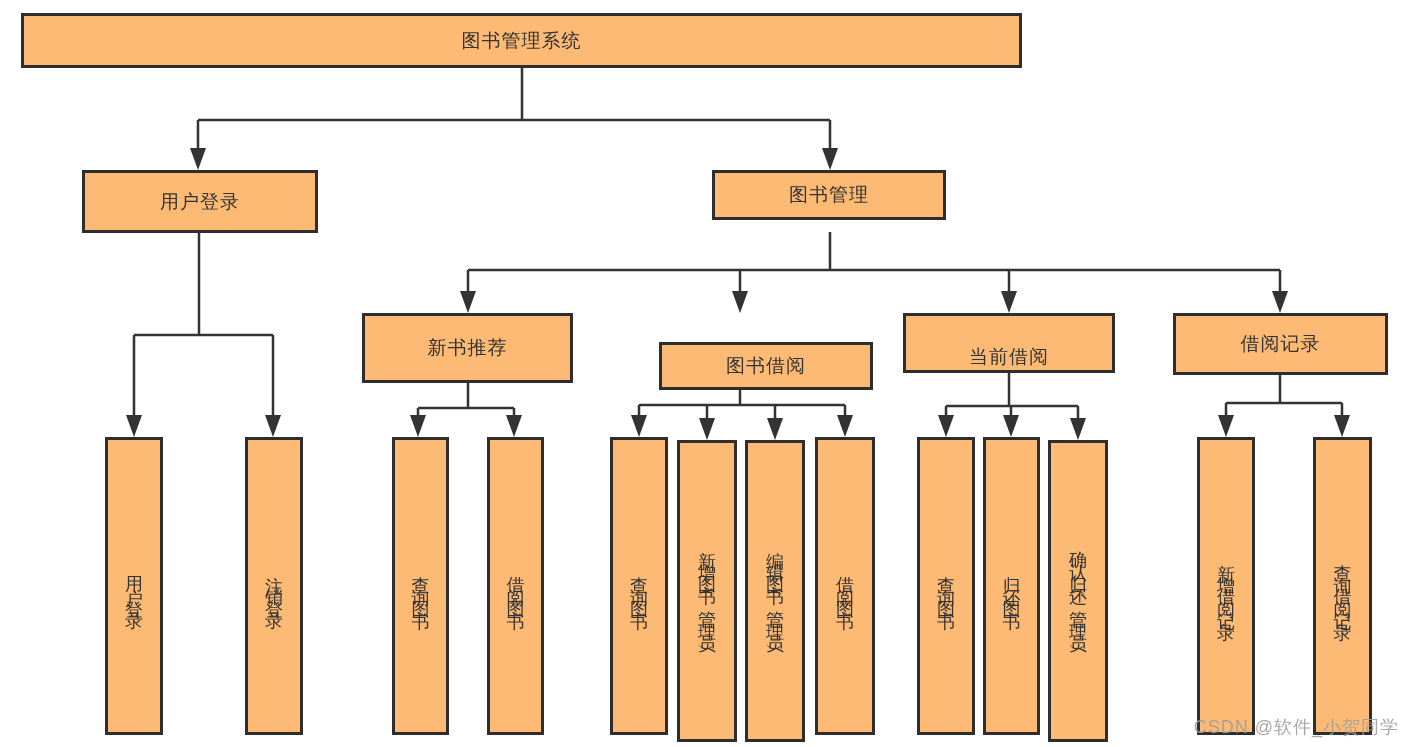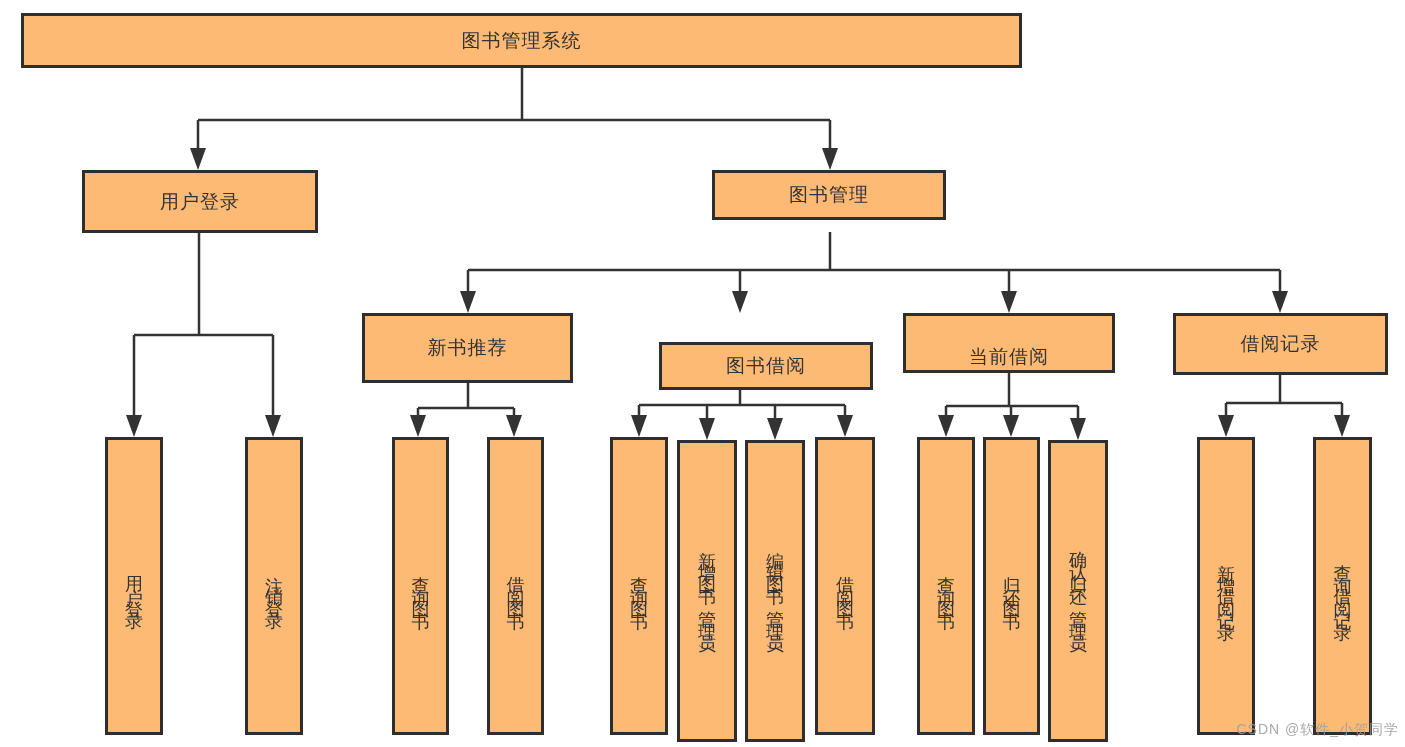--- a/index.html
+++ b/index.html
@@ -31,21 +31,21 @@
     writing-mode:vertical-rl;
     text-orientation:mixed;
     font-size:18px;
     letter-spacing:12px;
     white-space:normal;
     line-height:1;
   }
   .watermark{
     position:absolute;
     right:6px;bottom:8px;
-    font-size:14px;
+    font-size:18px;
     color:rgba(158,158,158,0.9);
     letter-spacing:1px;
     z-index:5;
   }
 </style>
 </head>
 <body>
 
 <div class="stage">
 

